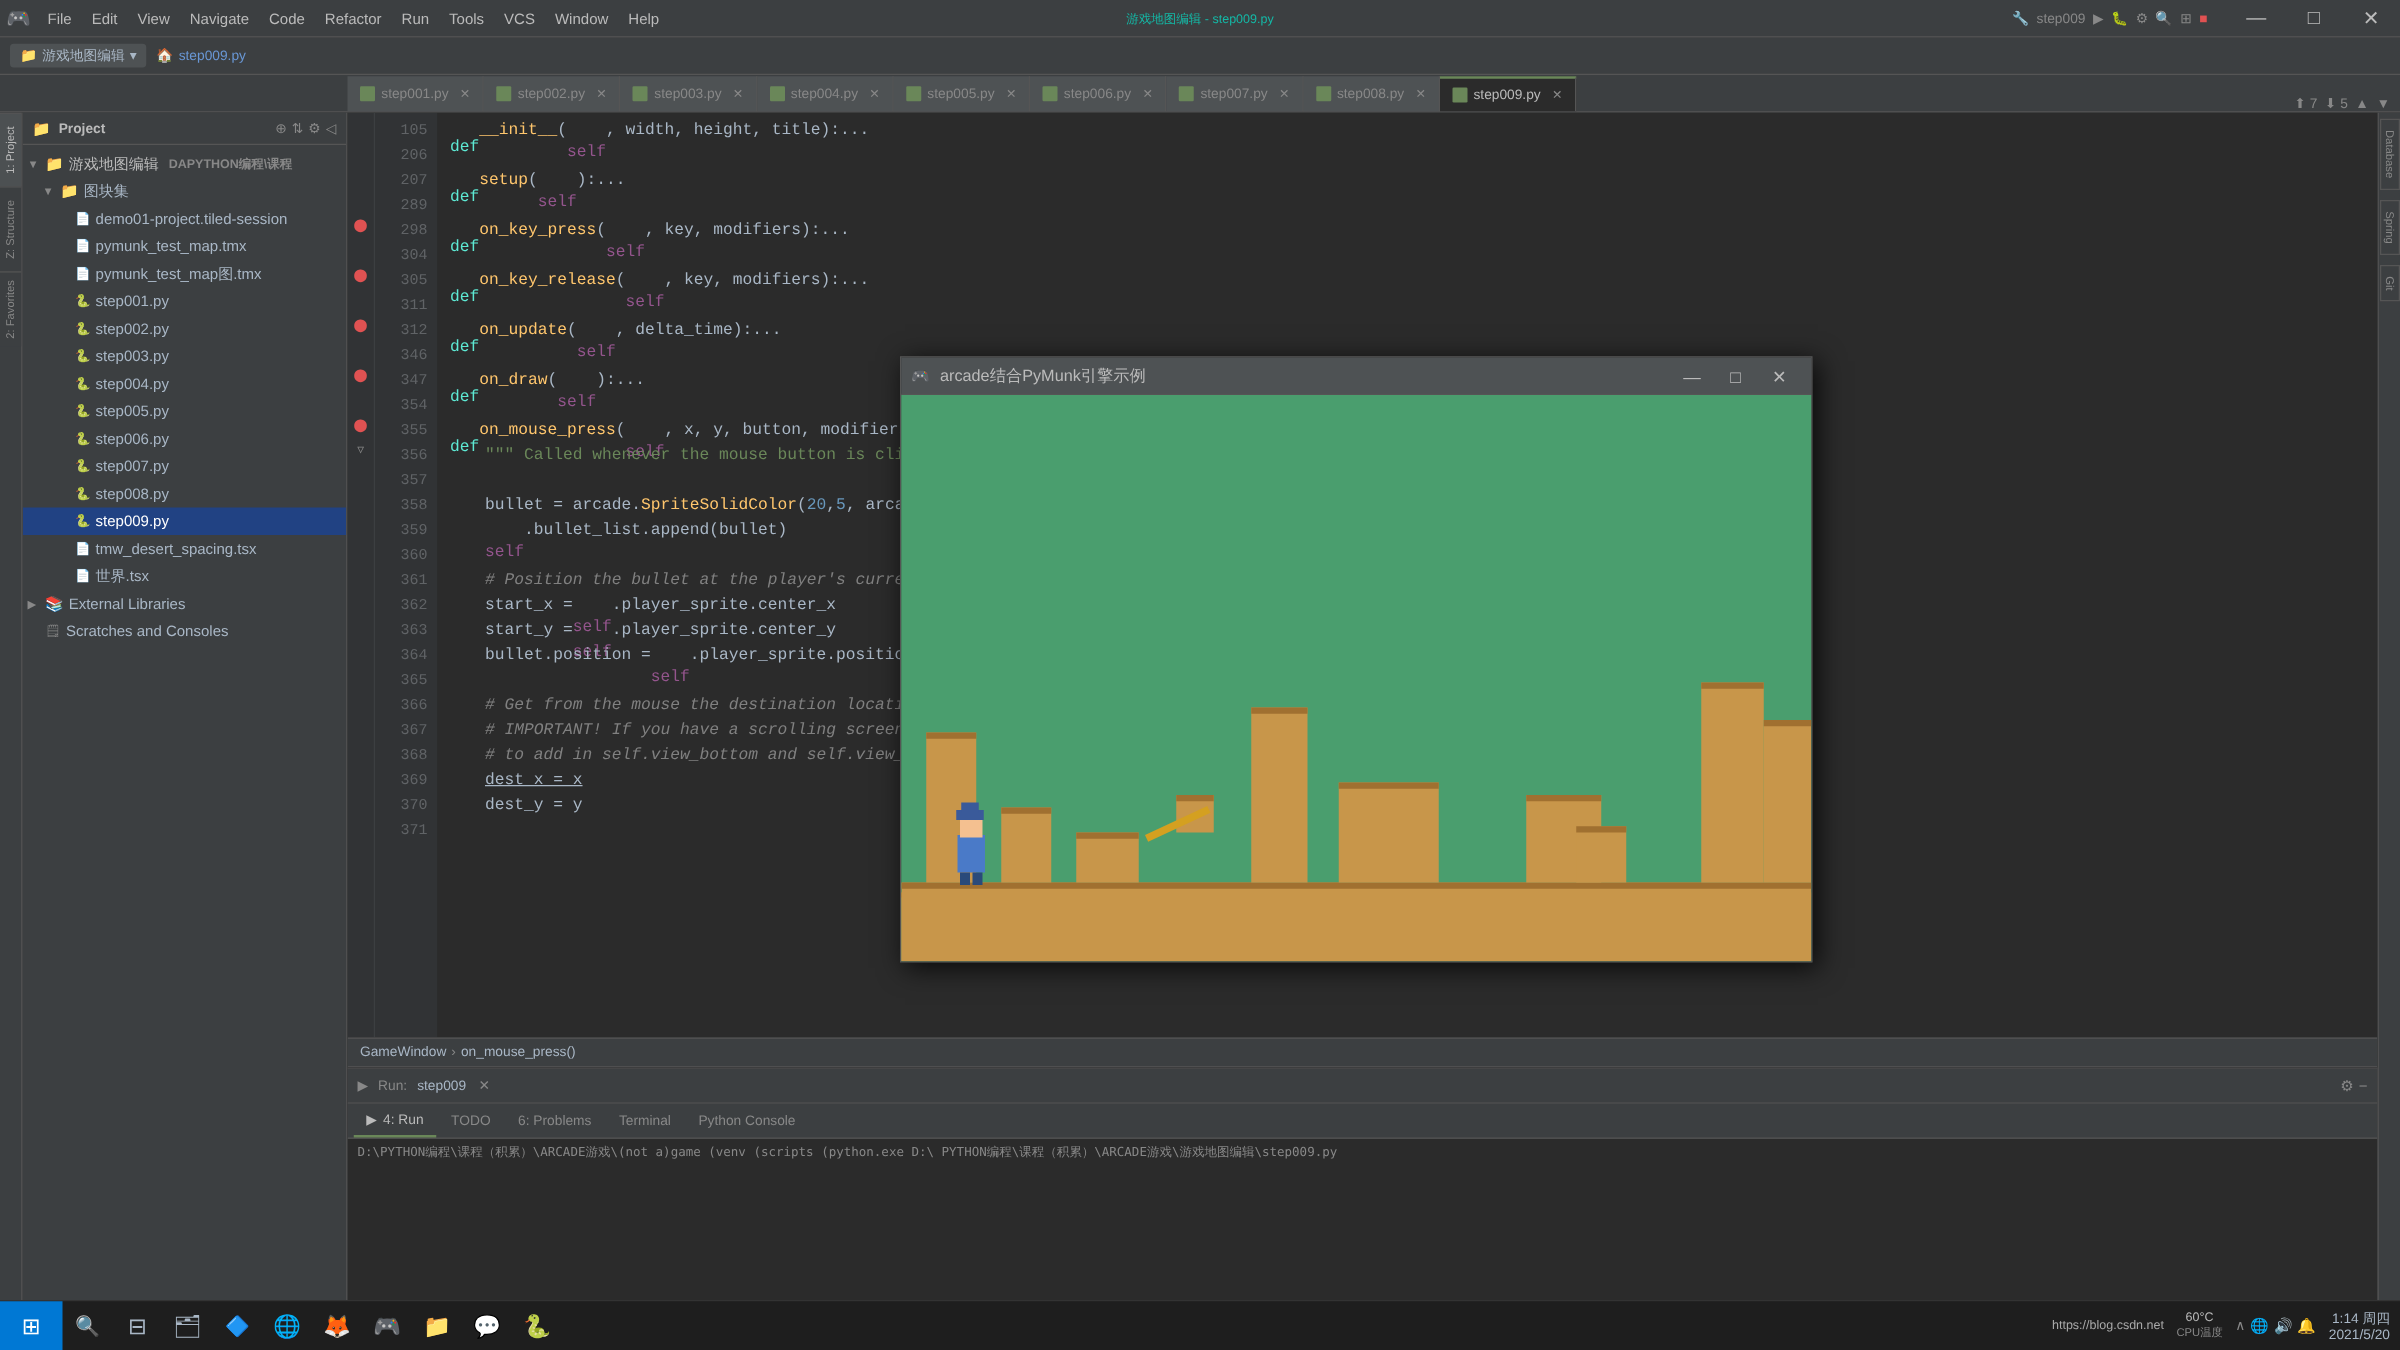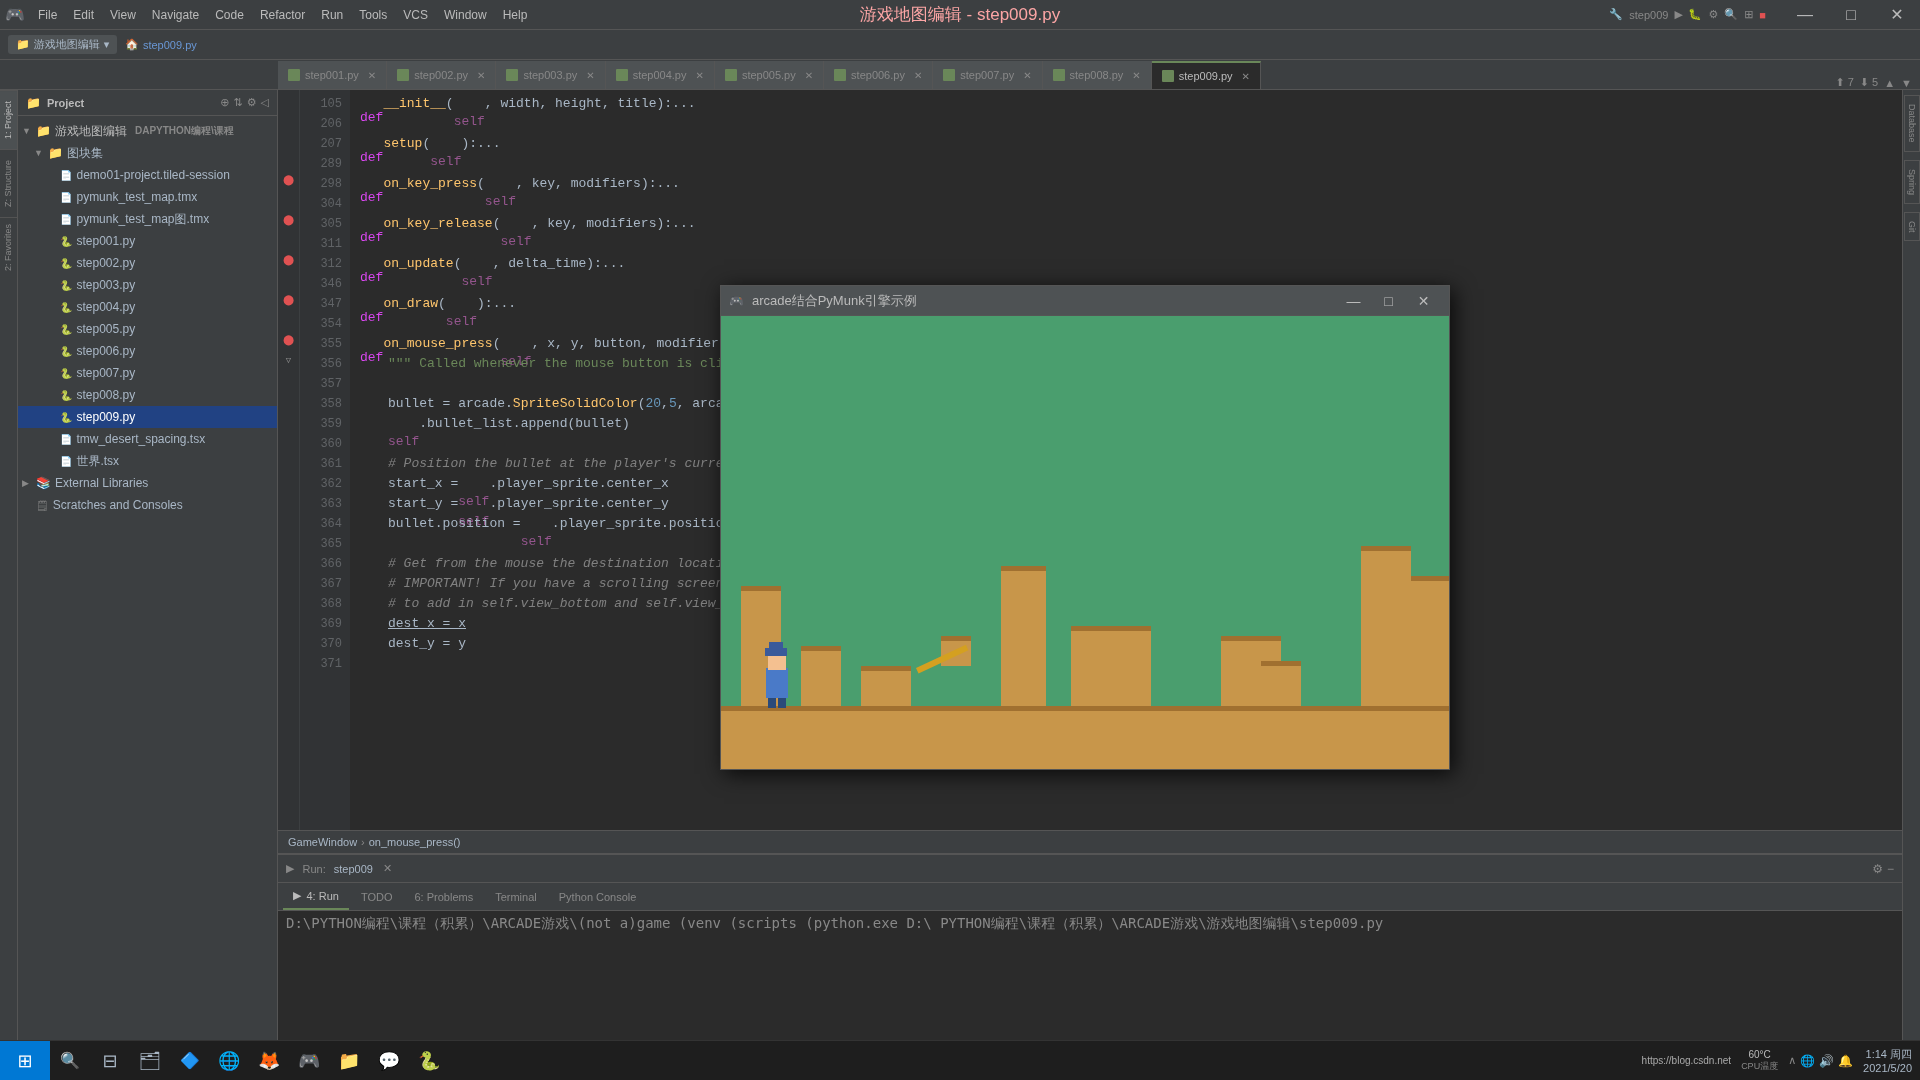--- a/index.html
+++ b/index.html
@@ -5,21 +5,21 @@
     * { margin: 0; padding: 0; box-sizing: border-box; }
     body { width: 1920px; height: 1080px; overflow: hidden; background: #2b2b2b; font-family: 'Segoe UI', sans-serif; font-size: 12px; color: #a9b7c6; }
 
     
     #titlebar {
       height: 30px; background: #3c3f41; display: flex; align-items: center;
       border-bottom: 1px solid #555; position: relative;
     }
     #titlebar .menu-bar { display: flex; align-items: center; height: 100%; }
     #titlebar .menu-item { padding: 0 8px; height: 100%; display: flex; align-items: center; cursor: pointer; font-size: 12px; color: #bbbbbb; }
-    #titlebar .title { position: absolute; left: 50%; transform: translateX(-50%); font-size: 17px; color: #fca5a5; }
+    #titlebar .title { position: absolute; left: 50%; transform: translateX(-50%); font-size: 10px; color: #14b8a6; }
     #titlebar .win-controls { margin-left: auto; display: flex; }
     #titlebar .win-btn { width: 46px; height: 30px; display: flex; align-items: center; justify-content: center; cursor: pointer; color: #bbbbbb; font-size: 16px; }
 
     
     #tabbar {
       height: 30px; background: #3c3f41; display: flex; align-items: flex-end;
       border-bottom: 1px solid #555; padding-left: 260px; position: relative;
     }
     .file-tab {
       height: 28px; padding: 0 10px; display: flex; align-items: center;
@@ -60,21 +60,21 @@
     #line-numbers {
       width: 50px; background: #313335; color: #606366; text-align: right;
       padding: 4px 8px 4px 0; line-height: 20px; user-select: none;
       overflow: hidden; font-size: 12px;
     }
     #code-content {
       flex: 1; padding: 4px 10px; line-height: 20px; overflow: hidden;
       background: #2b2b2b;
     }
     .code-line { height: 20px; white-space: nowrap; display: flex; align-items: center; }
-    .kw { color: #d946ef; margin-top: 27px; }
+    .kw { color: #5eead4; margin-top: 27px; }
     .fn { color: #ffc66d; }
     .str { color: #6a8759; }
     .comment { color: #808080; font-style: italic; }
     .self-kw { color: #94558d; margin-top: 36px; }
     .num { color: #6897bb; }
 
     
     #gutter {
       width: 20px; background: #313335; border-right: 1px solid #3c3f41;
     }
@@ -553,21 +553,21 @@
             <span>6: Problems</span>
           </div>
           <div class="bottom-tab">
             <span>Terminal</span>
           </div>
           <div class="bottom-tab">
             <span>Python Console</span>
           </div>
         </div>
         <div id="bottom-content">
-          <div style="color:#888;font-size:14px;overflow:hidden;white-space:nowrap;text-overflow:ellipsis;">D:\PYTHON编程\课程（积累）\ARCADE游戏\(not a)game (venv (scripts (python.exe  D:\  PYTHON编程\课程（积累）\ARCADE游戏\游戏地图编辑\step009.py</div>
+          <div style="color:#888;font-size:10px;overflow:hidden;white-space:nowrap;text-overflow:ellipsis;">D:\PYTHON编程\课程（积累）\ARCADE游戏\(not a)game (venv (scripts (python.exe  D:\  PYTHON编程\课程（积累）\ARCADE游戏\游戏地图编辑\step009.py</div>
         </div>
       </div>
     </div>
 
     <div style="width:18px;background:#3c3f41;display:flex;flex-direction:column;align-items:center;padding-top:5px;gap:8px;border-left:1px solid #555;">
       <div class="rtab" style="font-size:9px;">Database</div>
       <div class="rtab" style="font-size:9px;">Spring</div>
       <div class="rtab" style="font-size:9px;">Git</div>
     </div>
 

